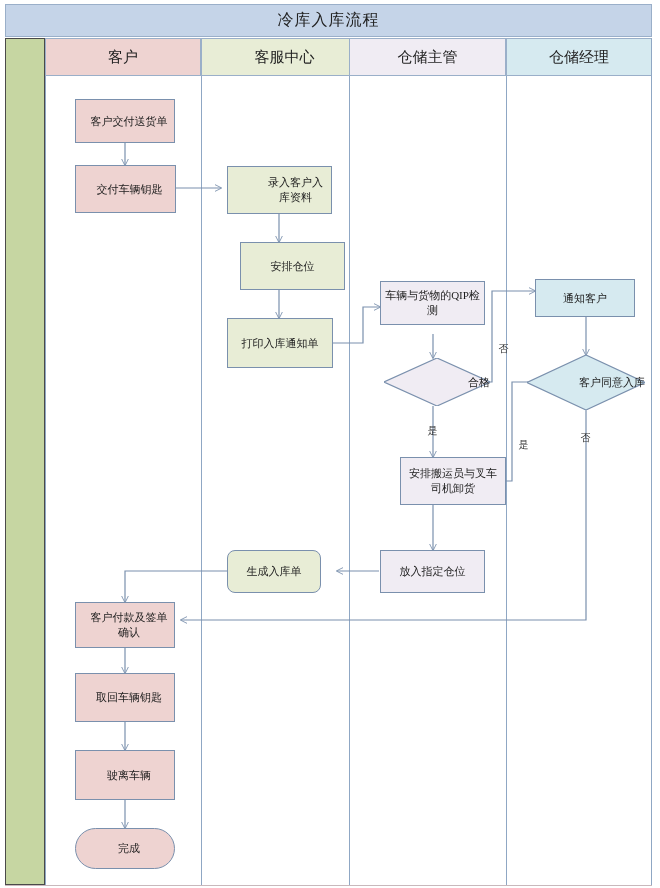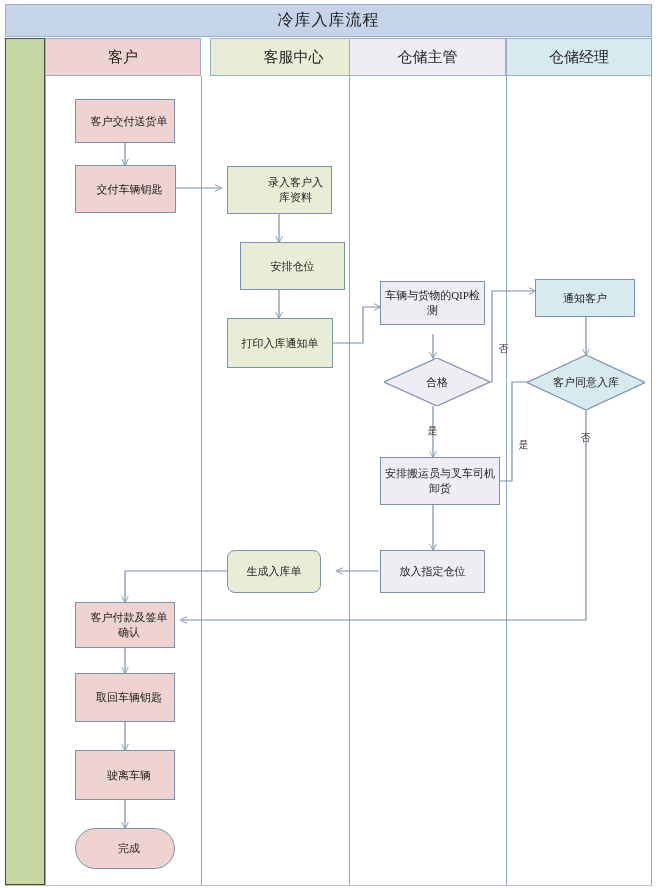--- a/index.html
+++ b/index.html
@@ -55,21 +55,21 @@
     height: 38px;
     box-sizing: border-box;
     display: flex;
     align-items: center;
     justify-content: center;
     font-size: 15px;
     color: #222;
     border: 1px solid #9aafc9;
   }
   .lane-head.c0 { left: 45px;  width: 156px; background: #eed3d1; }
-  .lane-head.c1 { left: 210px; width: 167px; background: #e8edd6; }
+  .lane-head.c1 { left: 201px; width: 167px; background: #e8edd6; }
   .lane-head.c2 { left: 349px; width: 157px; background: #f0ecf3; }
   .lane-head.c3 { left: 506px; width: 146px; background: #d6eaf0; }
 
   
   .lane-sep {
     position: absolute;
     top: 76px;
     width: 1px;
     height: 809px;
     background: #8fa7c4;
@@ -109,21 +109,21 @@
   .node.green  { background: #e8edd6; }
   .node.purple { background: #f0ecf3; }
   .node.blue   { background: #d6eaf0; }
   .node.round  { border-radius: 22px; }
 
   
   .diamond {
     position: absolute;
     display: flex;
     align-items: center;
-    justify-content: center;
+    justify-content: flex-end;
   }
   .diamond svg { position: absolute; left: 0; top: 0; }
   .diamond .dlabel {
     position: relative;
     font-size: 11px;
     color: #1d1d1d;
     z-index: 2;
     text-align: center;
   }
 
@@ -232,21 +232,21 @@
 
   <div class="node blue" style="left:535px; top:279px; width:100px; height:38px;">通知客户</div>
 
   <div class="diamond" style="left:527px; top:355px; width:118px; height:55px;">
     <svg width="118" height="55" viewBox="0 0 118 55">
       <polygon points="59,0 118,27.5 59,55 0,27.5" fill="#d6eaf0" stroke="#7a90ad" stroke-width="1.2"></polygon>
     </svg>
     <span class="dlabel">客户同意入库</span>
   </div>
 
-  <div class="node purple" style="left:380px; top:457px; width:120px; height:48px;">安排搬运员与叉车司机卸货</div>
+  <div class="node purple" style="left:400px; top:457px; width:106px; height:48px;">安排搬运员与叉车司机卸货</div>
 
   <div class="node purple" style="left:380px; top:550px; width:105px; height:43px;">放入指定仓位</div>
 
   <div class="node green" style="left:227px; top:550px; width:94px; height:43px;border-radius:8px;">生成入库单</div>
 
   <div class="node pink" style="left:75px; top:602px; width:100px; height:46px;">客户付款及签单确认</div>
 
   <div class="node pink" style="left:75px; top:673px; width:100px; height:49px;">取回车辆钥匙</div>
 
   <div class="node pink" style="left:75px; top:750px; width:100px; height:50px;">驶离车辆</div>

